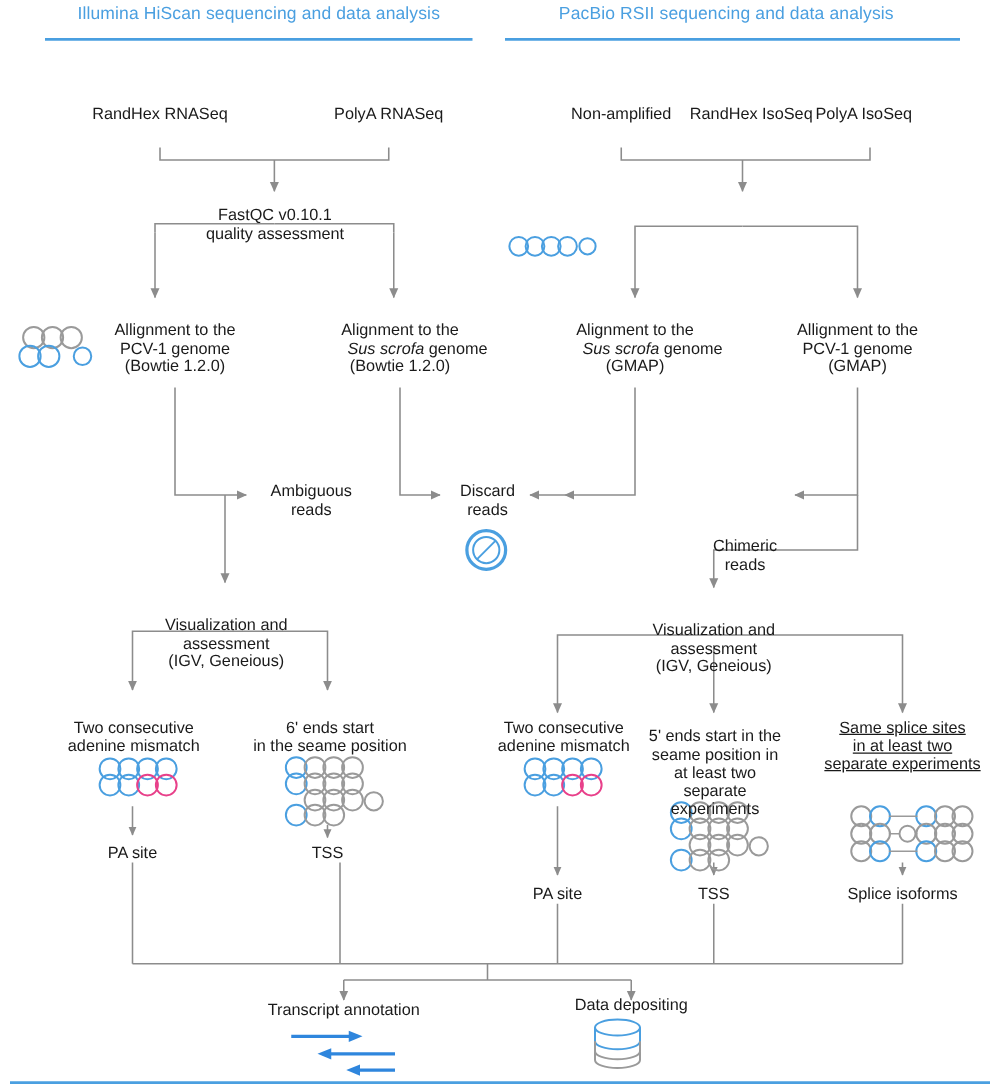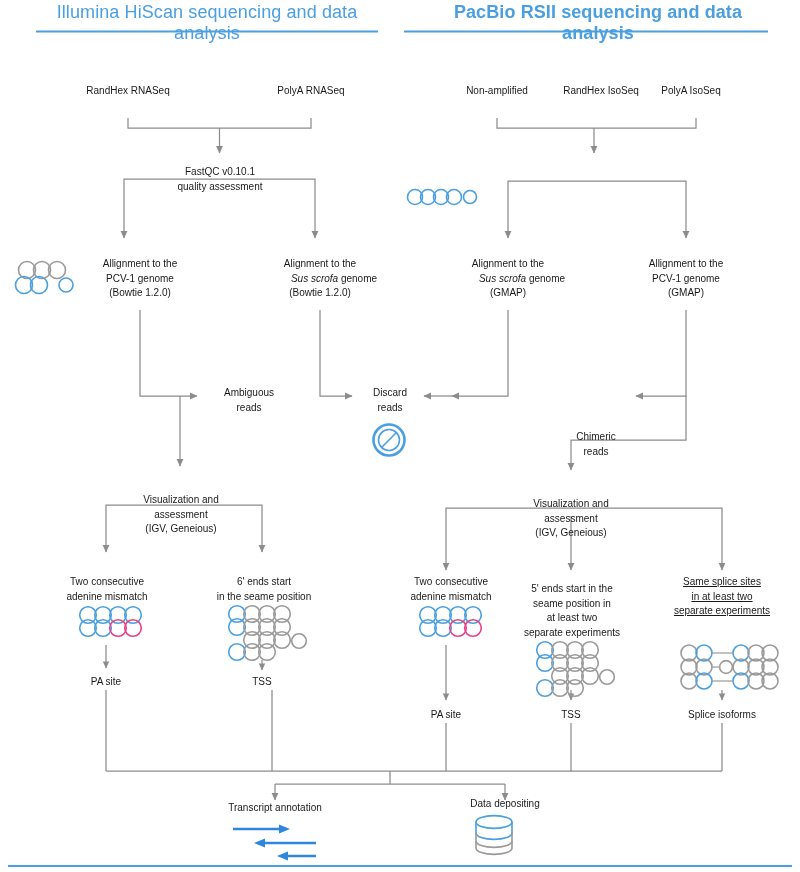--- a/index.html
+++ b/index.html
@@ -3,22 +3,22 @@
 <meta charset="utf-8">
 <style>
   html,body{margin:0;padding:0;background:#ffffff;}
   body{
     width:800px;height:872px;position:relative;overflow:hidden;
     font-family:"Liberation Sans", sans-serif;
     color:#1a1a1a;
   }
   #root{position:absolute;left:0;top:0;width:800px;height:872px;}
   svg#canvas{position:absolute;left:0;top:0;width:800px;height:872px;}
-  .lbl{position:absolute;text-align:center;font-size:10px;line-height:14.6px;color:#1a1a1a;white-space:pre-line;}
-  .hdr{position:absolute;text-align:center;font-size:18px;color:#4a9fe0;letter-spacing:.1px;}
+  .lbl{position:absolute;text-align:center;font-size:13px;line-height:14.6px;color:#1a1a1a;white-space:pre-line;}
+  .hdr{position:absolute;text-align:center;font-size:14px;color:#4a9fe0;letter-spacing:.1px;}
   .ital{font-style:italic;margin-left:28px;}
 </style>
 </head>
 <body>
 
 <div id="root">
 
   <svg id="canvas" viewBox="0 0 800 872" xmlns="http://www.w3.org/2000/svg">
     <defs>
       <marker id="ah" markerWidth="9" markerHeight="9" refX="7.4" refY="4.5" orient="auto" markerUnits="userSpaceOnUse">
@@ -212,21 +212,21 @@
 
     <g fill="none" stroke-width="1.6">
       <ellipse cx="494" cy="822" rx="18" ry="6.4" stroke="#4a9fe0"></ellipse>
       <path d="M476,822 L476,833 A18,6.4 0 0 0 512,833 L512,822" stroke="#4a9fe0"></path>
       <path d="M476,833 L476,841 A18,6.4 0 0 0 512,841 L512,833" stroke="#9a9a9a"></path>
       <path d="M476,841 L476,848 A18,6.4 0 0 0 512,848 L512,841" stroke="#9a9a9a"></path>
     </g>
   </svg>
 
   <div class="hdr" style="left:36px;top:2px;width:342px;">Illumina HiScan sequencing and data analysis</div>
-  <div class="hdr" style="left:416px;top:2px;width:364px;font-weight:bold;">PacBio RSII sequencing and data analysis</div>
+  <div class="hdr" style="left:399px;top:2px;width:364px;">PacBio RSII sequencing and data analysis</div>
 
   <div class="lbl" style="left:58px;top:84px;width:140px;">RandHex RNASeq</div>
   <div class="lbl" style="left:243px;top:84px;width:136px;">PolyA RNASeq</div>
 
   <div class="lbl" style="left:432px;top:84px;width:130px;">Non-amplified</div>
   <div class="lbl" style="left:536px;top:84px;width:130px;">RandHex IsoSeq</div>
   <div class="lbl" style="left:626px;top:84px;width:130px;">PolyA IsoSeq</div>
 
   <div class="lbl" style="left:145px;top:165px;width:150px;">FastQC v0.10.1
 quality assessment</div>

